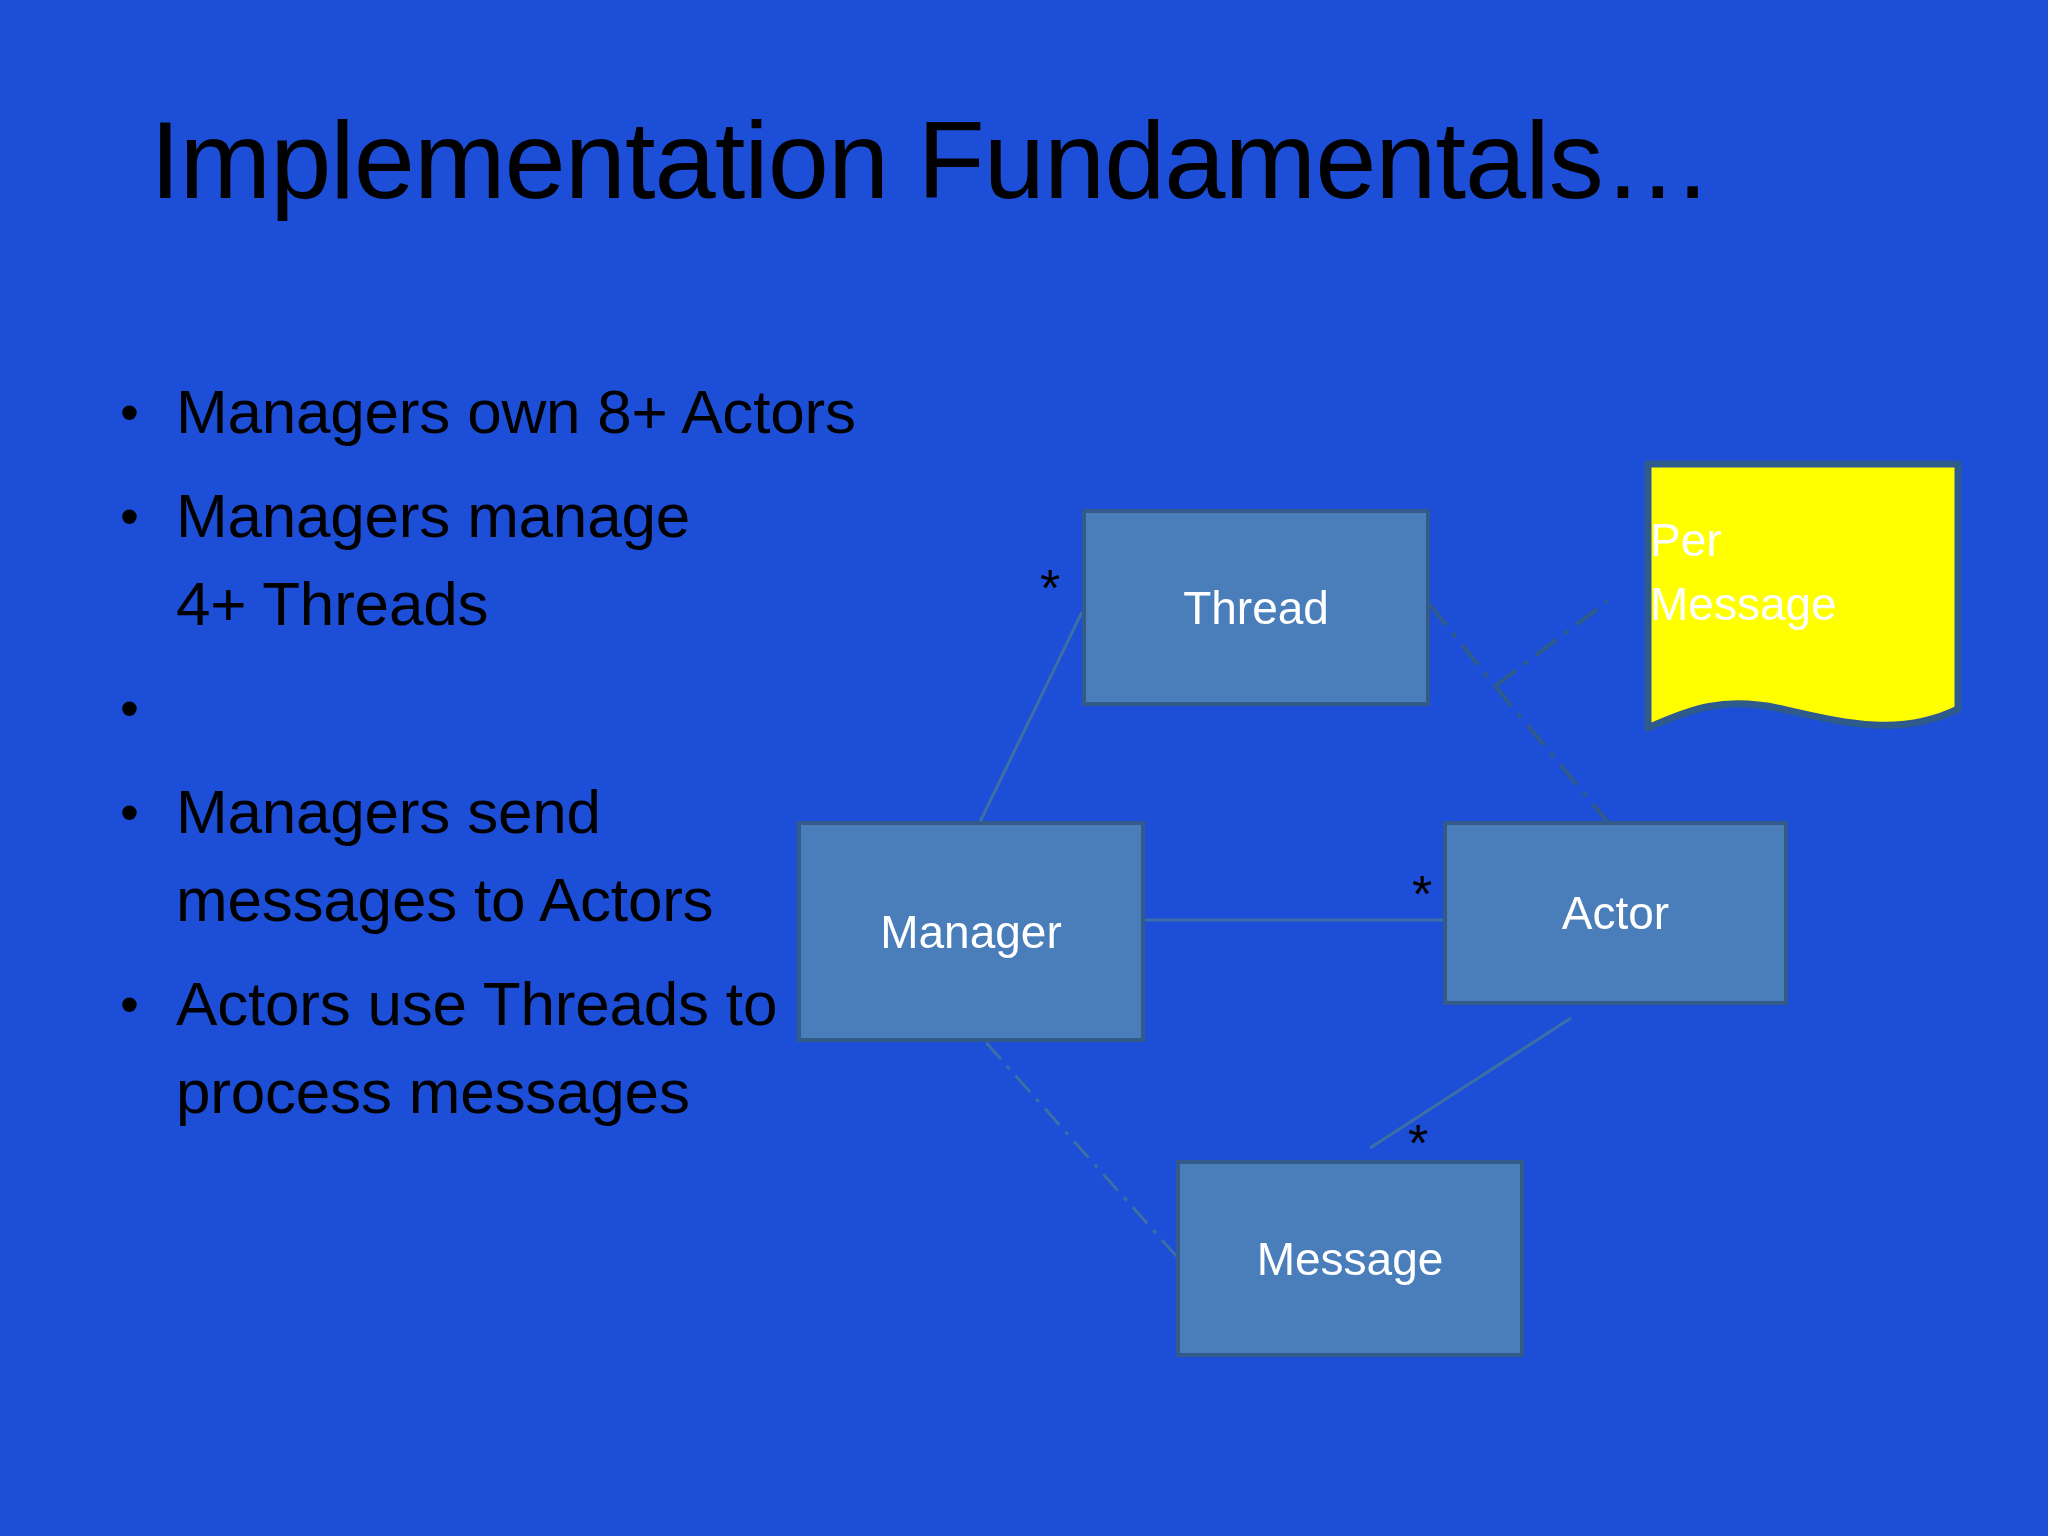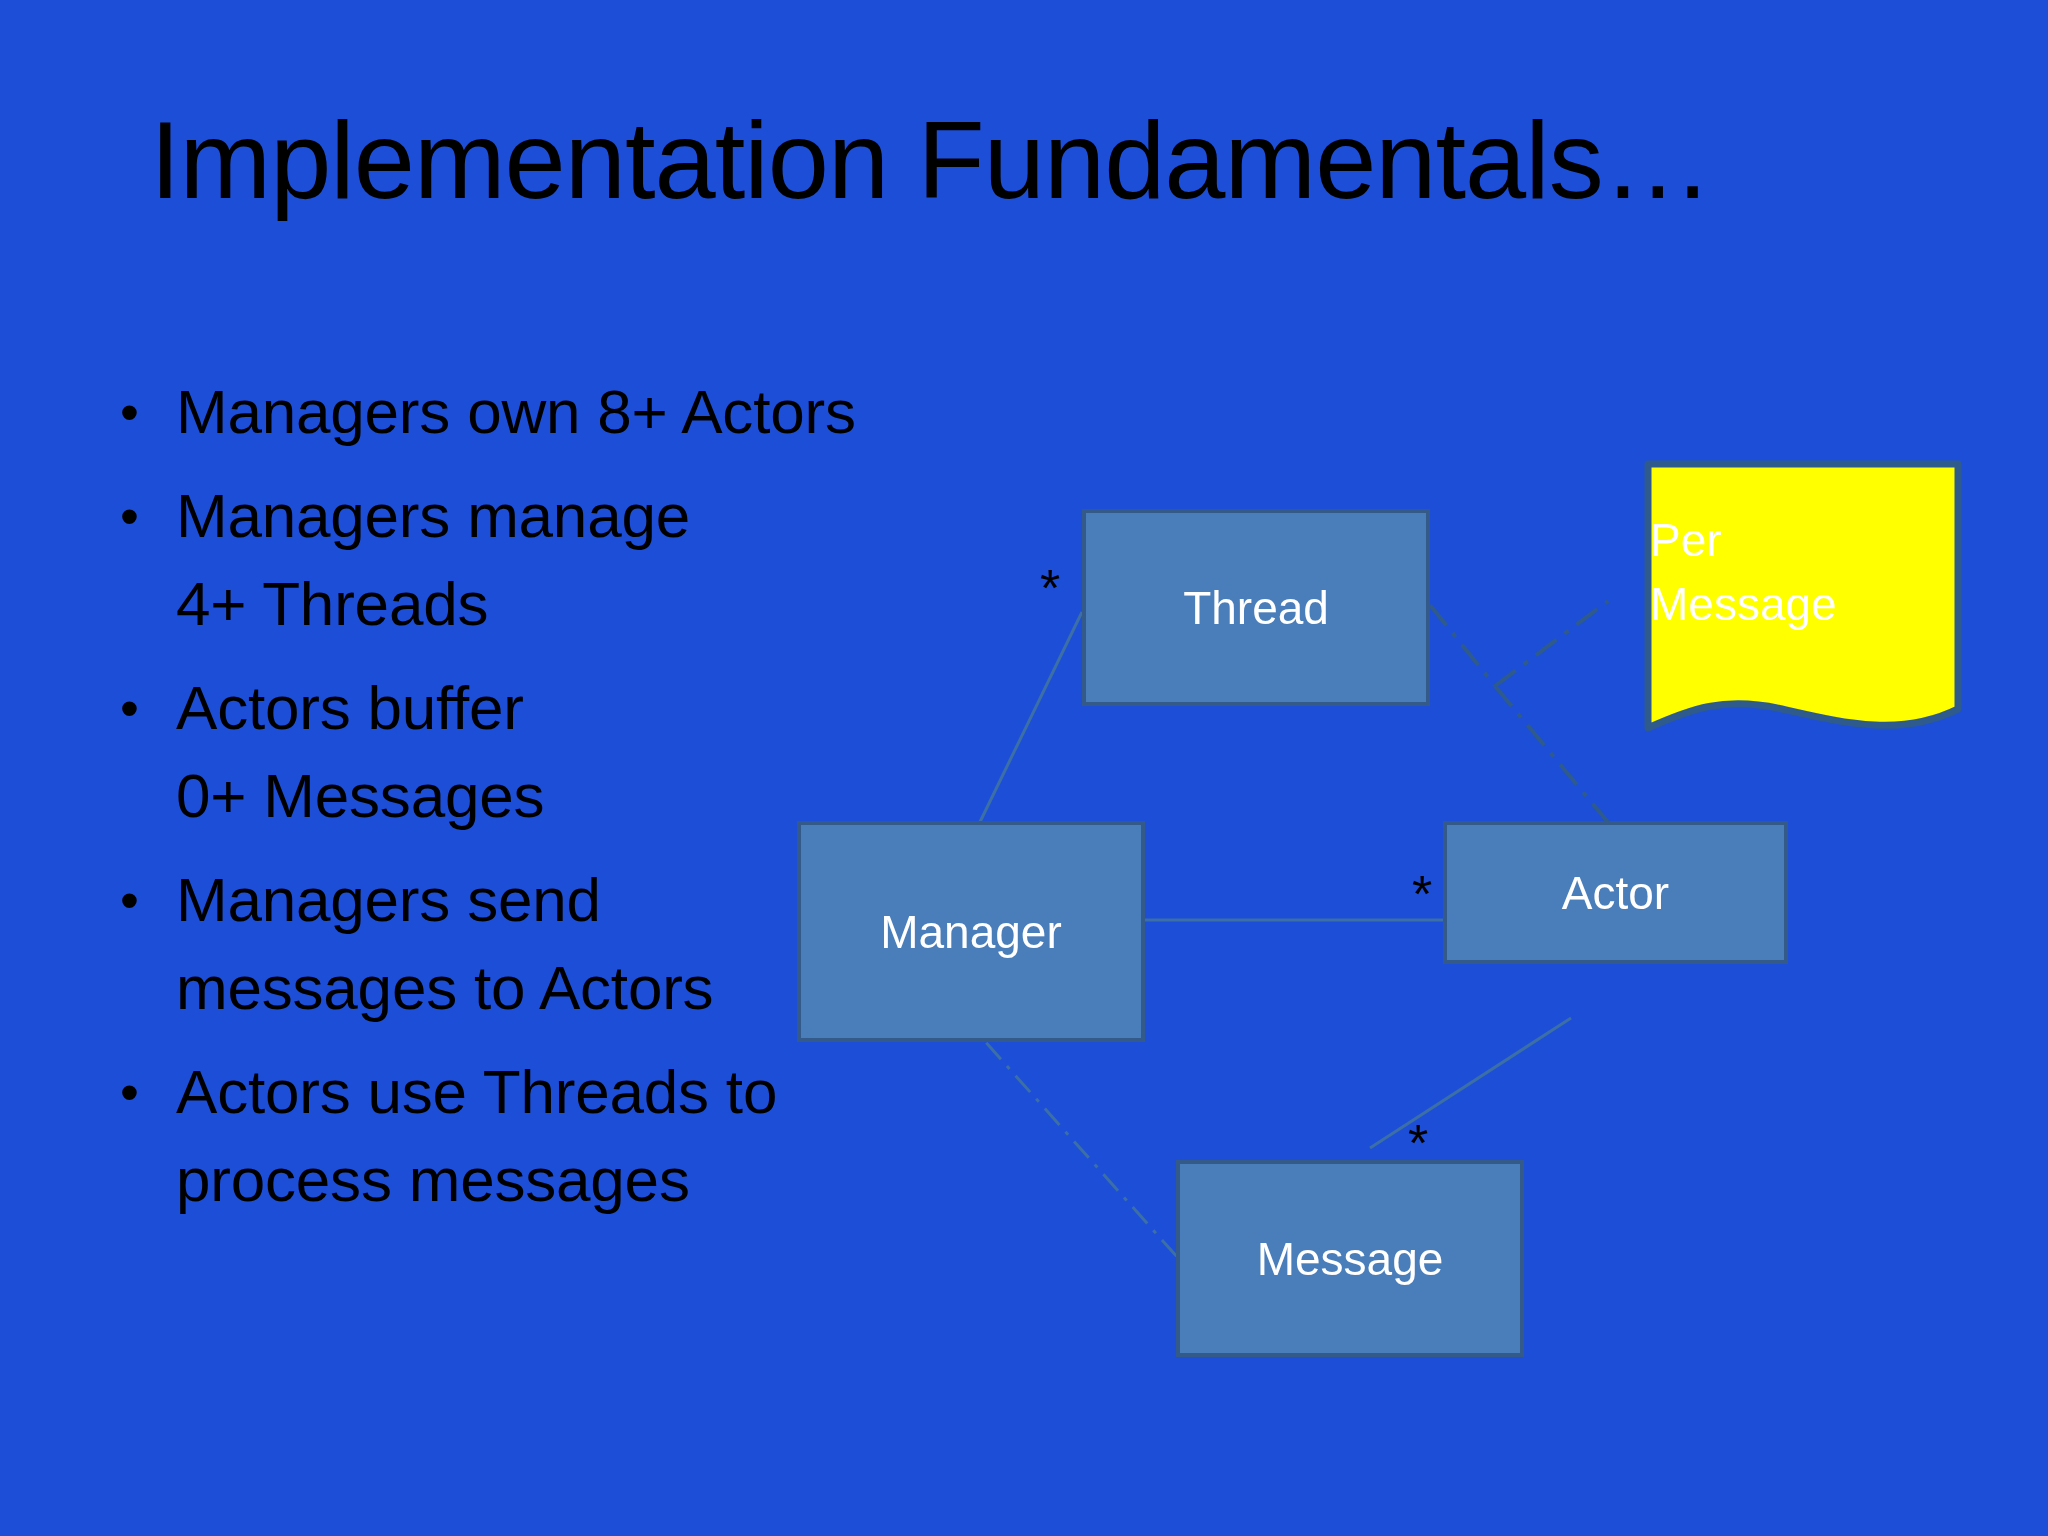--- a/index.html
+++ b/index.html
@@ -77,21 +77,21 @@
     border: 4px solid #345a8a;
     display: flex;
     align-items: center;
     justify-content: center;
     color: #ffffff;
     font-size: 46px;
     font-weight: 400;
   }
   #box-thread  { left: 1082px; top: 509px;  width: 348px; height: 197px; }
   #box-manager { left: 797px;  top: 821px;  width: 348px; height: 221px; }
-  #box-actor   { left: 1443px; top: 821px;  width: 345px; height: 143px; }
+  #box-actor   { left: 1443px; top: 821px;  width: 345px; height: 184px; }
   #box-message { left: 1176px; top: 1160px; width: 348px; height: 197px; }
 
   .note-label {
     position: absolute;
     left: 1650px;
     top: 508px;
     width: 300px;
     text-align: left;
     color: #ffffff;
     font-size: 46px;
@@ -124,22 +124,20 @@
     </div>
 
     <div class="bullet-row">
       <span class="bullet-dot">•</span>
       <span class="bullet-text">Managers manage
 4+ Threads</span>
     </div>
 
     <div class="bullet-row">
       <span class="bullet-dot">•</span>
-      <span class="bullet-text">Actors buffer
-0+ Messages</span>
     </div>
 
     <div class="bullet-row">
       <span class="bullet-dot">•</span>
       <span class="bullet-text">Managers send
 messages to Actors</span>
     </div>
 
     <div class="bullet-row">
       <span class="bullet-dot">•</span>

